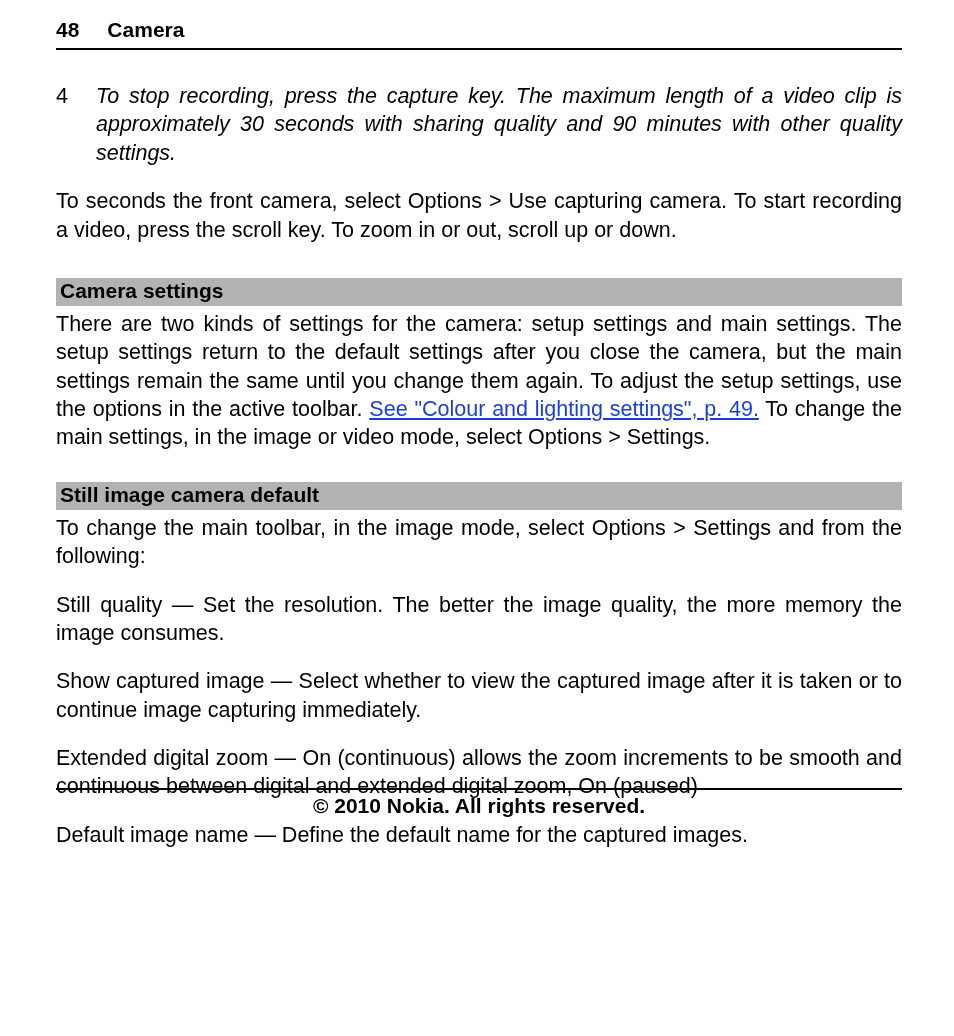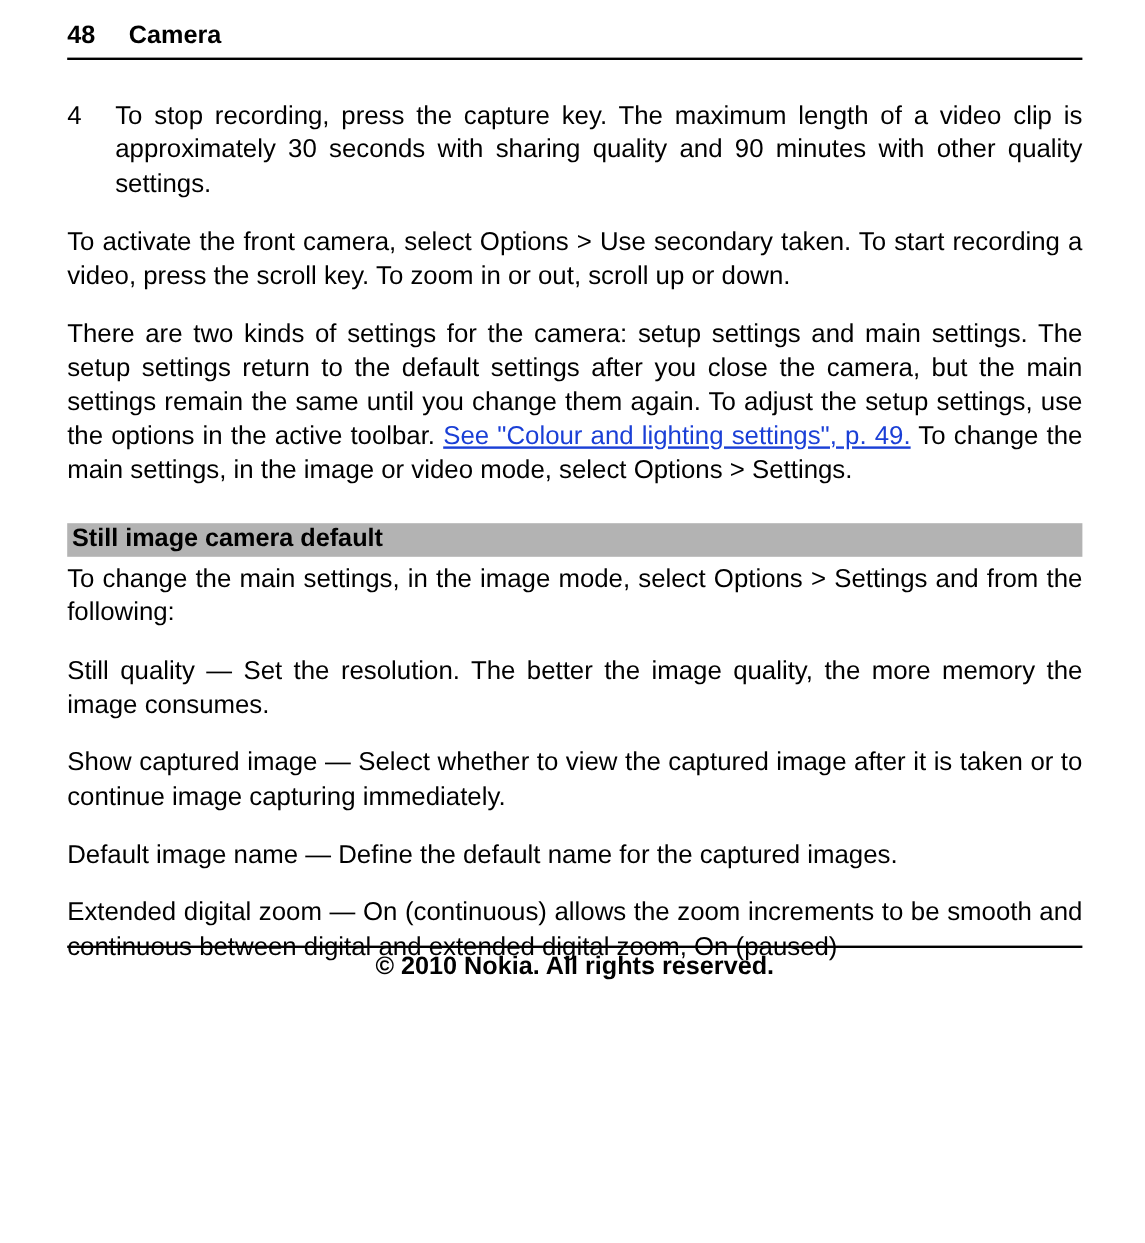--- a/index.html
+++ b/index.html
@@ -25,21 +25,21 @@
   }
   .hdr .num { display: inline-block; margin-right: 28px; }
   .list-row {
     display: flex;
     font-size: 21.5px;
     line-height: 1.32;
     margin-bottom: 20px;
     text-align: justify;
   }
   .list-row .idx { width: 40px; flex: 0 0 40px; }
-  .list-row .txt { flex: 1; }
+  .list-row .txt { flex: 1; font-style: italic; }
   .para {
     font-size: 21.5px;
     line-height: 1.32;
     margin-bottom: 20px;
     text-align: justify;
   }
   .b { font-weight: 400; }
   .gray-bar {
     background: #b3b3b3;
     font-weight: 700;
@@ -69,45 +69,46 @@
   <div class="hdr">
     <span class="num">48</span><span>Camera</span>
   </div>
 
   <div class="list-row">
     <div class="idx">4</div>
     <div class="txt">To stop recording, press the capture key.  The maximum length of a video clip is approximately 30 seconds with sharing quality and 90 minutes with other quality settings.</div>
   </div>
 
   <div class="para">
-    <span>To activate the front camera, select </span><span class="b">Options</span><span> &gt; </span><span class="b">Use secondary taken</span><span>. To start recording a video, press the scroll key. To zoom in or out, scroll up or down.</span>
+    <span>To seconds the front camera, select </span><span class="b">Options</span><span> &gt; </span><span class="b">Use capturing camera</span><span>. To start recording a video, press the scroll key. To zoom in or out, scroll up or down.</span>
   </div>
 
+  <div class="gray-bar first">Camera settings</div>
 
   <div class="para">
     <span>There are two kinds of settings for the camera: setup settings and main settings. The setup settings return to the default settings after you close the camera, but the main settings remain the same until you change them again. To adjust the setup settings, use the options in the active toolbar. </span><a href="#" class="link">See "Colour and lighting settings", p. 49.</a><span> To change the main settings, in the image or video mode, select </span><span class="b">Options</span><span> &gt; </span><span class="b">Settings</span><span>.</span>
   </div>
 
   <div class="gray-bar">Still image camera default</div>
 
   <div class="para">
-    <span>To change the main settings, in the image mode, select </span><span class="b">Options</span><span> &gt; </span><span class="b">Settings</span><span> and from the following:</span>
+    <span>To change the main toolbar, in the image mode, select </span><span class="b">Options</span><span> &gt; </span><span class="b">Settings</span><span> and from the following:</span>
   </div>
 
   <div class="para">
     <span class="b">Still quality</span><span>  — Set the resolution. The better the image quality, the more memory the image consumes.</span>
   </div>
 
   <div class="para">
     <span class="b">Show captured image</span><span>  — Select whether to view the captured image after it is taken or to continue image capturing immediately.</span>
   </div>
 
   <div class="para">
-    <span class="b">Default image name</span><span>  — Define the default name for the captured images.</span>
+    <span class="b">Extended digital zoom</span><span>  — </span><span class="b">On (continuous)</span><span> allows the zoom increments to be smooth and continuous between digital and extended digital zoom, </span><span class="b">On (paused)</span>
   </div>
 
   <div class="para">
-    <span class="b">Extended digital zoom</span><span>  — </span><span class="b">On (continuous)</span><span> allows the zoom increments to be smooth and continuous between digital and extended digital zoom, </span><span class="b">On (paused)</span>
+    <span class="b">Default image name</span><span>  — Define the default name for the captured images.</span>
   </div>
 
   <div class="footer">© 2010 Nokia. All rights reserved.</div>
 
 </div>
 
 </body></html>

